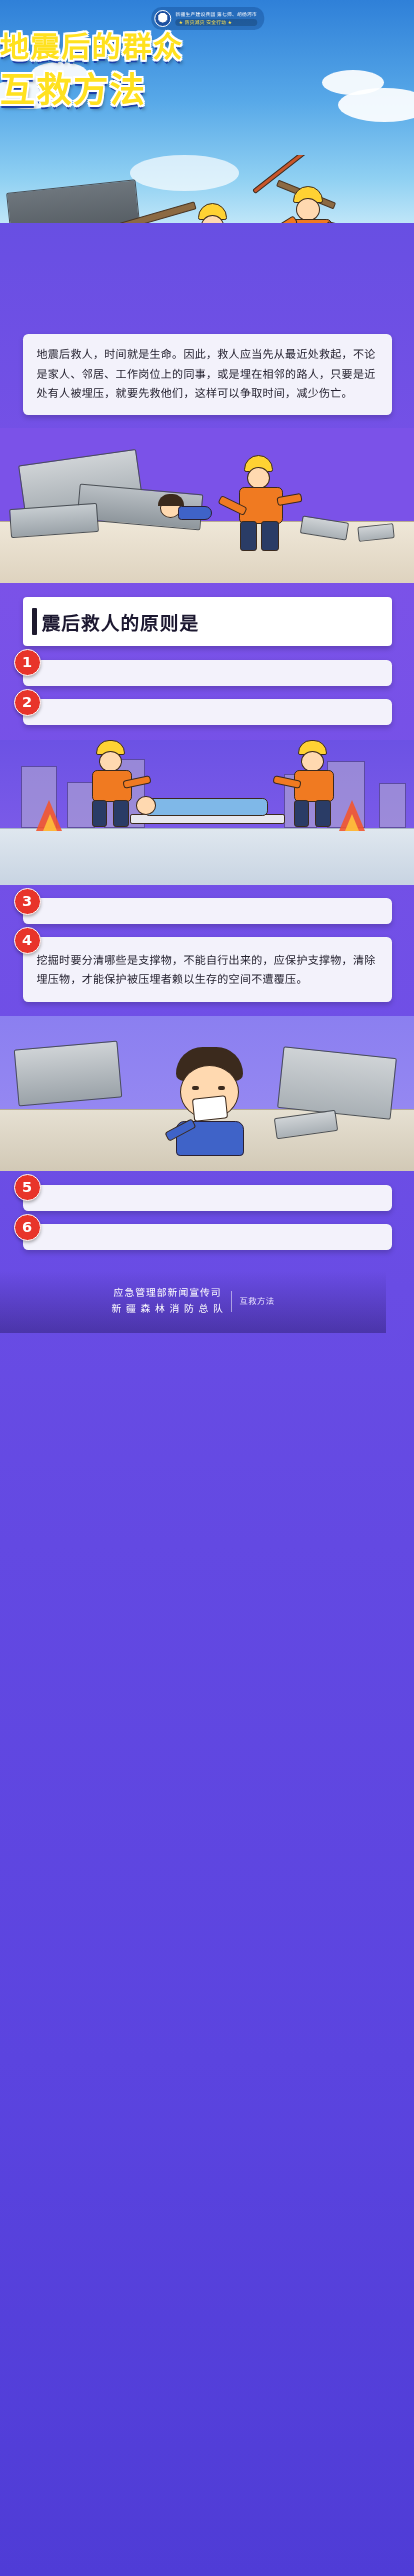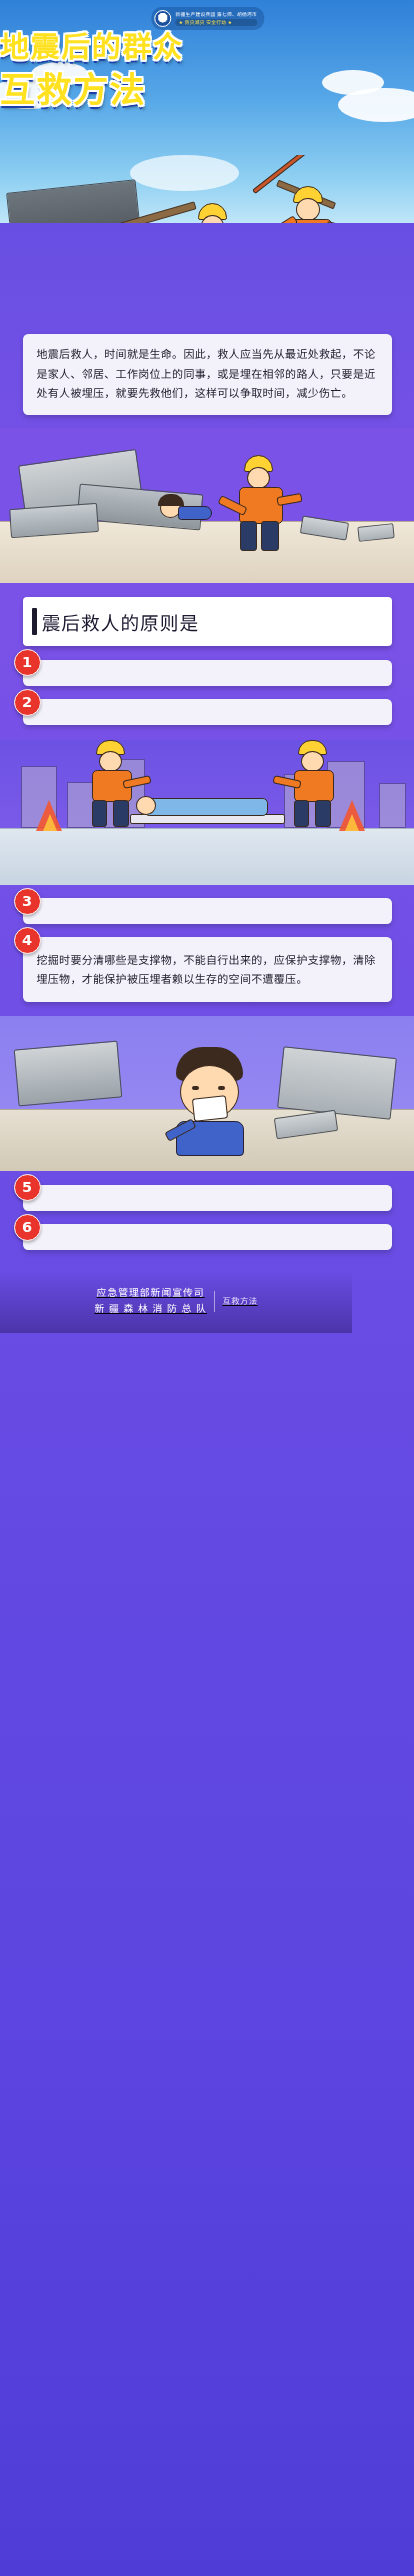--- a/index.html
+++ b/index.html
@@ -153,21 +153,21 @@
     border-radius: 4.1px;
     padding: 11.4px 10.4px 11.4px 18.7px;
     display: flex; align-items: center;
     box-shadow: 0 2.1px 5.2px rgba(0,0,0,0.2);
   }
   .heading-bar {
     position: absolute; left: 9.3px; top: 11.4px; bottom: 11.4px;
     width: 4.7px; background: #1e1a2e; border-radius: 1px;
   }
   .heading-text {
-    font-size: 18.7px; font-weight: normal; color: #1c1830; letter-spacing: 1px;
+    font-size: 18.7px; font-weight: bold; color: #1c1830; letter-spacing: 1px;
     font-family: "DejaVu Sans","Liberation Sans",sans-serif;
   }
 
   
   .item {
     position: relative;
     width: 369px;
     margin: 13.5px auto 0;
     background: #f3f2fb;
     border-radius: 5.2px;
@@ -230,26 +230,25 @@
   }
   .s4ground {
     position: absolute; left:0; bottom:0; width: 415px; height: 62px;
     background: linear-gradient(180deg,#e6e0d2 0%, #d2c9b6 100%);
     border-top: 1.6px solid #b5aa93;
   }
 
   
   .footer {
     position: relative;
-    width: 352px;
+    width: 386px;
     margin-top: 21px;
     padding: 13.5px 0 15.5px;
     background: linear-gradient(180deg, rgba(0,0,0,0) 0%, rgba(20,10,60,0.35) 100%);
     text-align: center;
-    text-decoration: underline;
   }
   .footer-line {
     display: flex; align-items: center; justify-content: center; gap: 7.3px;
     color: #ffffff; font-size: 9.8px; letter-spacing: 1px; line-height: 1.7;
   }
   .footer-col { text-align: center; }
   .footer-tag { font-size: 8.3px; color: #e9e2ff; letter-spacing: 0.5px; }
   .footer-divider {
     width: 1px; height: 21px; background: rgba(255,255,255,.5);
   }

